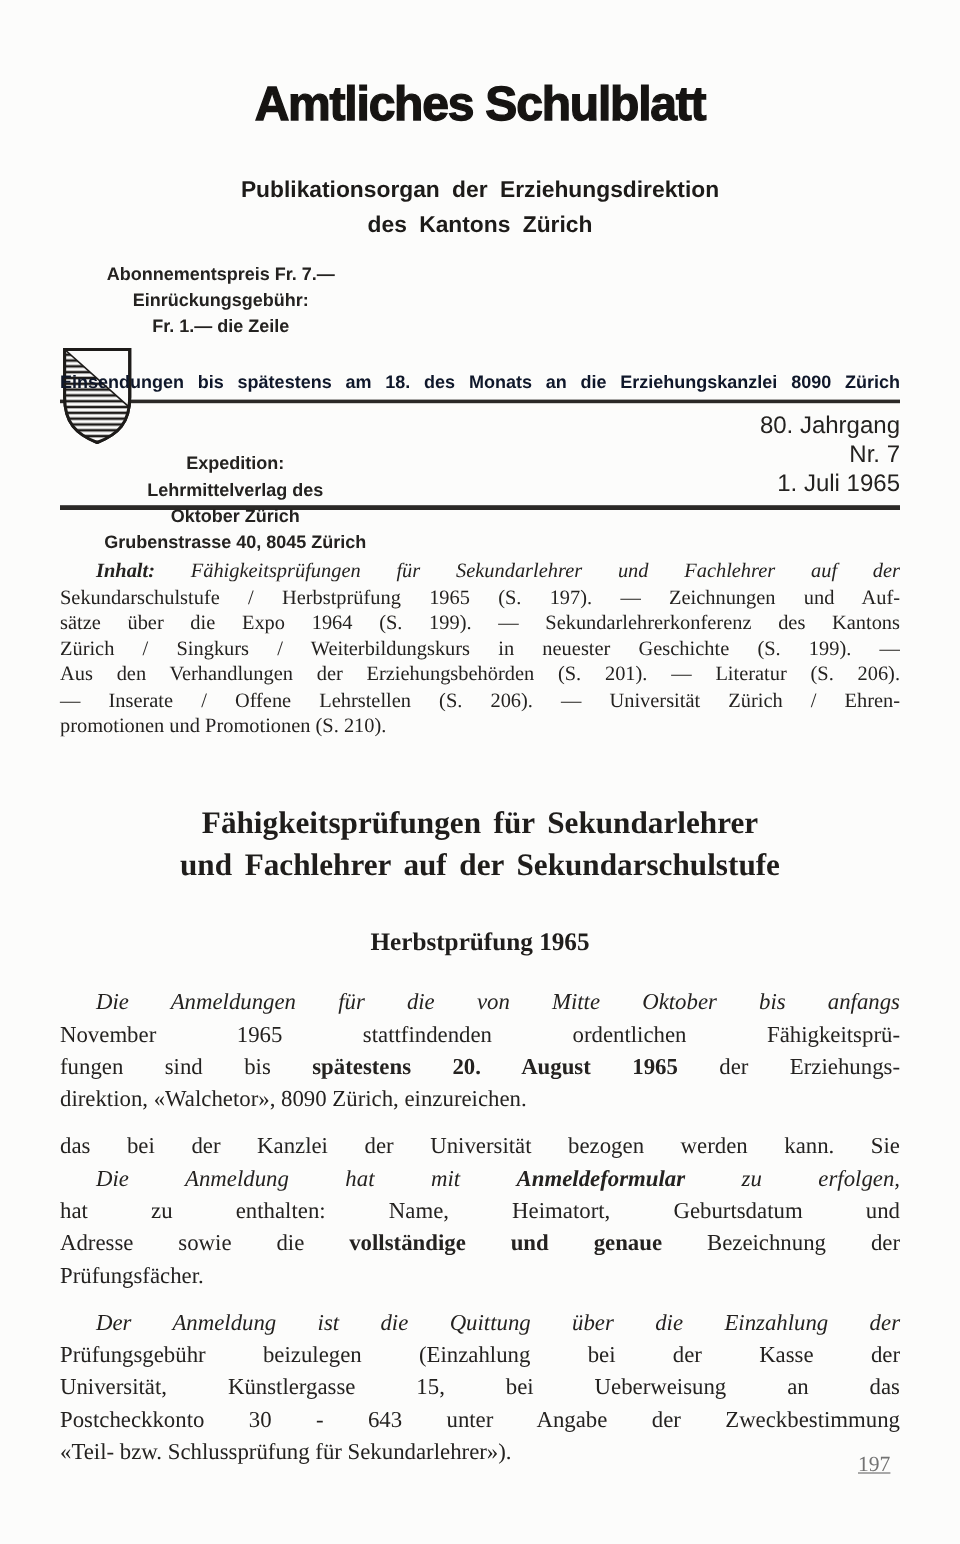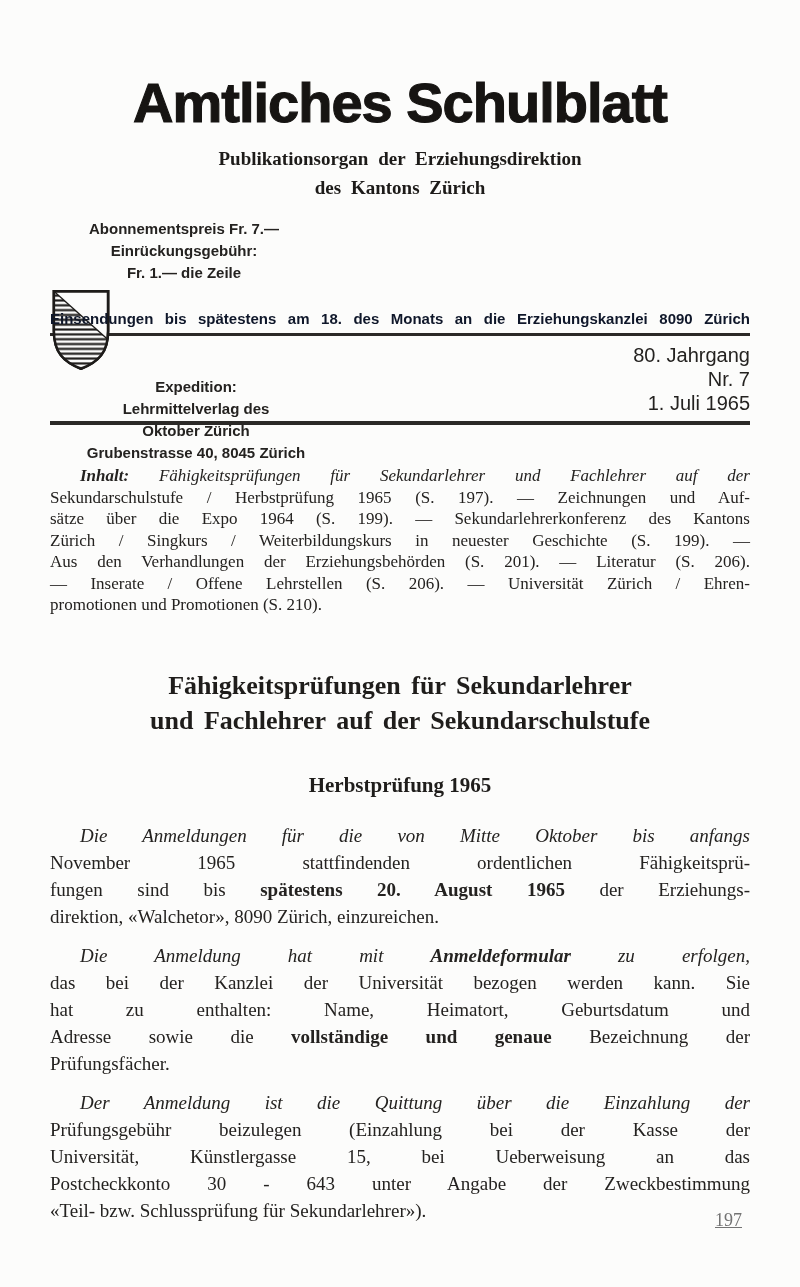--- a/index.html
+++ b/index.html
@@ -10,35 +10,35 @@
     margin:0 auto;
     background:#fcfcfb;
     color:#201e1c;
     box-sizing:border-box;
     padding:0 50px;
     font-family:"Liberation Serif","DejaVu Serif",serif;
     overflow:hidden;
   }
   
   .mast-title{
-    margin:62px 0 0 0;
-    font-family:"Liberation Sans","DejaVu Sans",sans-serif;
-    font-weight:700;
-    font-size:56px;
+    margin:46px 0 0 0;
+    font-family:"Liberation Sans","DejaVu Sans",sans-serif;
+    font-weight:700;
+    font-size:40px;
     line-height:82px;
     letter-spacing:-1px;
     text-align:center;
     color:#161412;
     -webkit-text-stroke:1.1px #161412;
     white-space:nowrap;
   }
   .mast-subtitle{
-    margin-top:0;
-    text-align:center;
-    font-family:Liberation Serif, serif;
+    margin-top:16px;
+    text-align:center;
+    font-family:Liberation Sans, sans-serif;
     font-weight:700;
     font-size:19px;
     line-height:29px;
     word-spacing:5px;
     color:#1d1b19;
   }
   .info-row{
     margin-top:12px;
     display:flex;
     align-items:flex-start;
@@ -221,22 +221,22 @@
     </h2>
     <h3 class="article-subheading">Herbstprüfung 1965</h3>
 
     <div class="para p1">
         <div class="line indent"><span>Die Anmeldungen für die von Mitte Oktober bis anfangs</span></div>
         <div class="line"><span>November 1965 stattfindenden ordentlichen Fähigkeitsprü-</span></div>
         <div class="line"><span>fungen sind bis </span><b>spätestens 20. August 1965</b><span> der Erziehungs-</span></div>
         <div class="line last"><span>direktion, «Walchetor», 8090 Zürich, einzureichen.</span></div>
       </div>
     <div class="para p2">
+        <div class="line"><span>das bei der Kanzlei der Universität bezogen werden kann. Sie</span></div>
         <div class="line indent"><span>Die Anmeldung hat mit </span><b>Anmeldeformular</b><span> zu erfolgen,</span></div>
-        <div class="line"><span>das bei der Kanzlei der Universität bezogen werden kann. Sie</span></div>
         <div class="line"><span>hat zu enthalten: Name, Heimatort, Geburtsdatum und</span></div>
         <div class="line"><span>Adresse sowie die </span><b>vollständige und genaue</b><span> Bezeichnung der</span></div>
         <div class="line last"><span>Prüfungsfächer.</span></div>
       </div>
     <div class="para p3">
         <div class="line indent"><span>Der Anmeldung ist die Quittung über die Einzahlung der</span></div>
         <div class="line"><span>Prüfungsgebühr beizulegen (Einzahlung bei der Kasse der</span></div>
         <div class="line"><span>Universität, Künstlergasse 15, bei Ueberweisung an das</span></div>
         <div class="line"><span>Postcheckkonto 30 - 643 unter Angabe der Zweckbestimmung</span></div>
         <div class="line last"><span>«Teil- bzw. Schlussprüfung für Sekundarlehrer»).</span></div>

